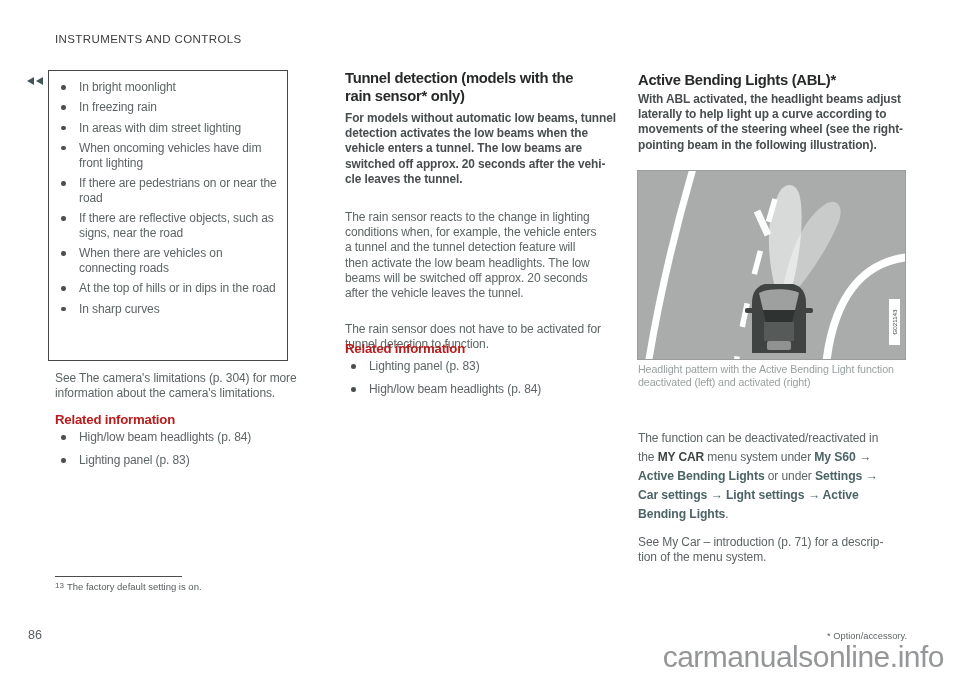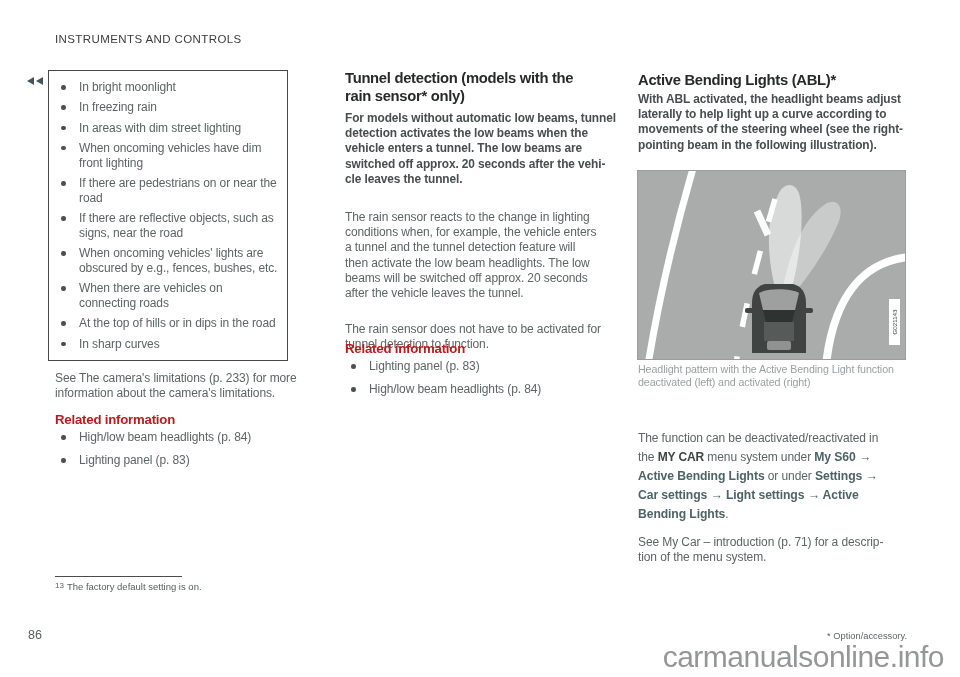--- a/index.html
+++ b/index.html
@@ -103,28 +103,27 @@
   </div>
 
   <div class="limitations-box">
     <ul class="bullet-list">
         <li>In bright moonlight</li>
         <li>In freezing rain</li>
         <li>In areas with dim street lighting</li>
         <li>When oncoming vehicles have dim front lighting</li>
         <li>If there are pedestrians on or near the road</li>
         <li>If there are reflective objects, such as signs, near the road</li>
-        <li>When oncoming vehicles' lights are obscured by e.g., fences, bushes, etc.</li>
         <li>When there are vehicles on connecting roads</li>
         <li>At the top of hills or in dips in the road</li>
         <li>In sharp curves</li>
       </ul>
   </div>
 
-  <div class="see-note body-text pre">See The camera's limitations (p. 233) for more
+  <div class="see-note body-text pre">See The camera's limitations (p. 304) for more
 information about the camera's limitations.</div>
 
   <div class="left-rel-t related-title">Related information</div>
   <ul class="left-rel-l related-list">
       <li>High/low beam headlights (p. 84)</li>
       <li>Lighting panel (p. 83)</li>
     </ul>
 
   <div class="mid-heading col-heading pre">Tunnel detection (models with the
 rain sensor* only)</div>

